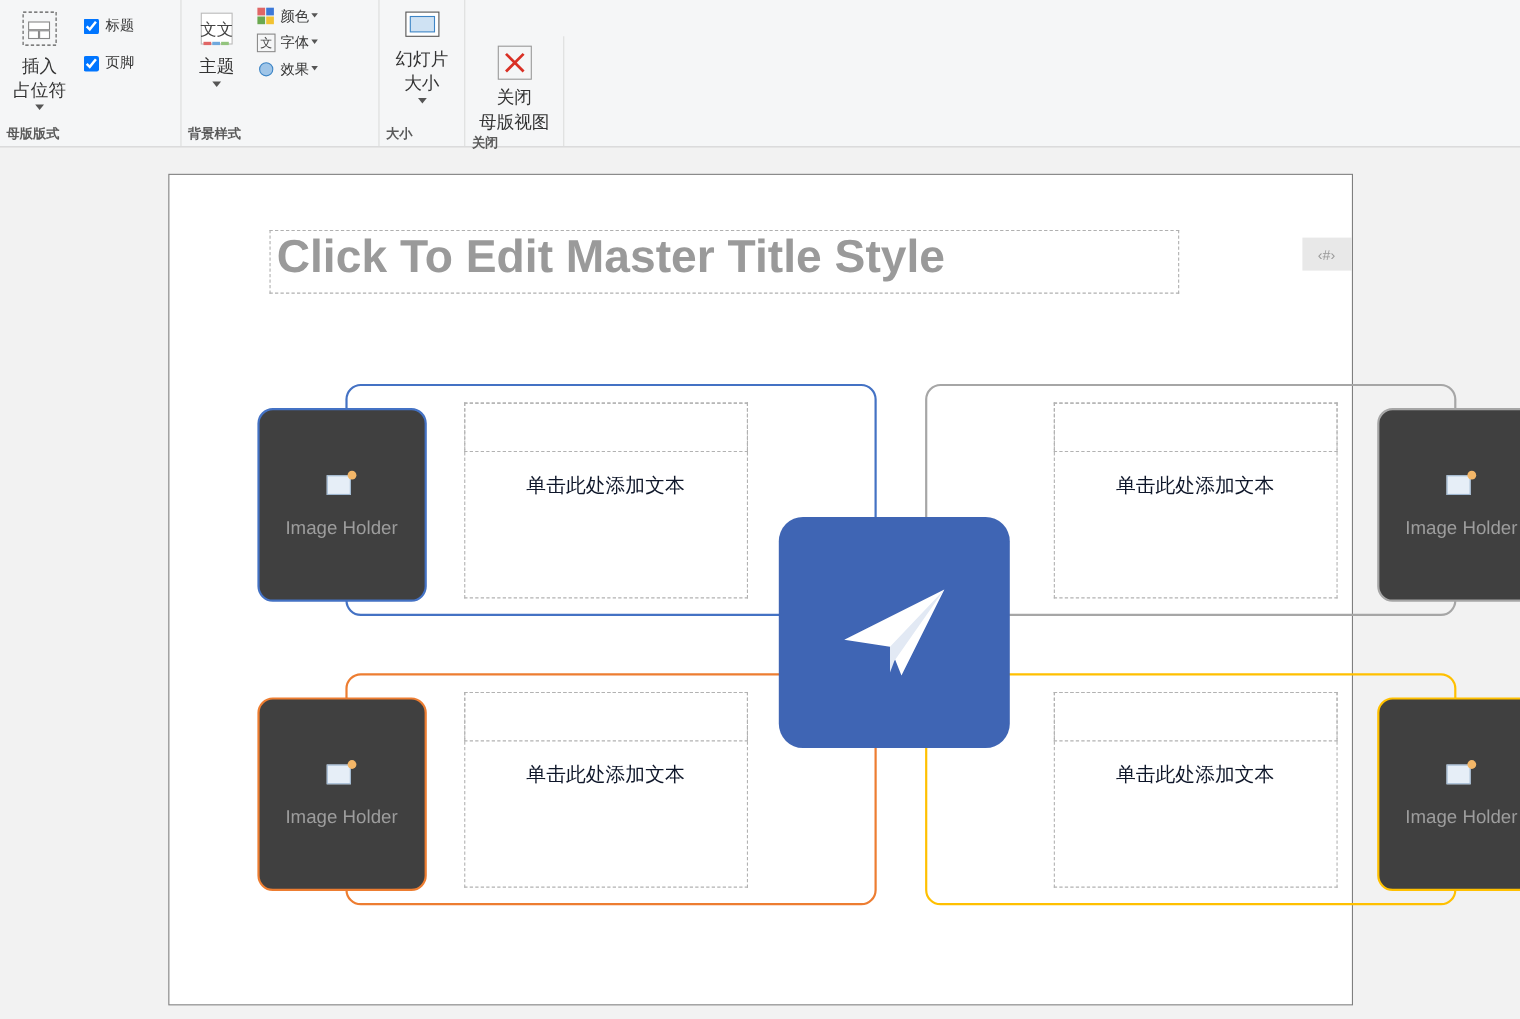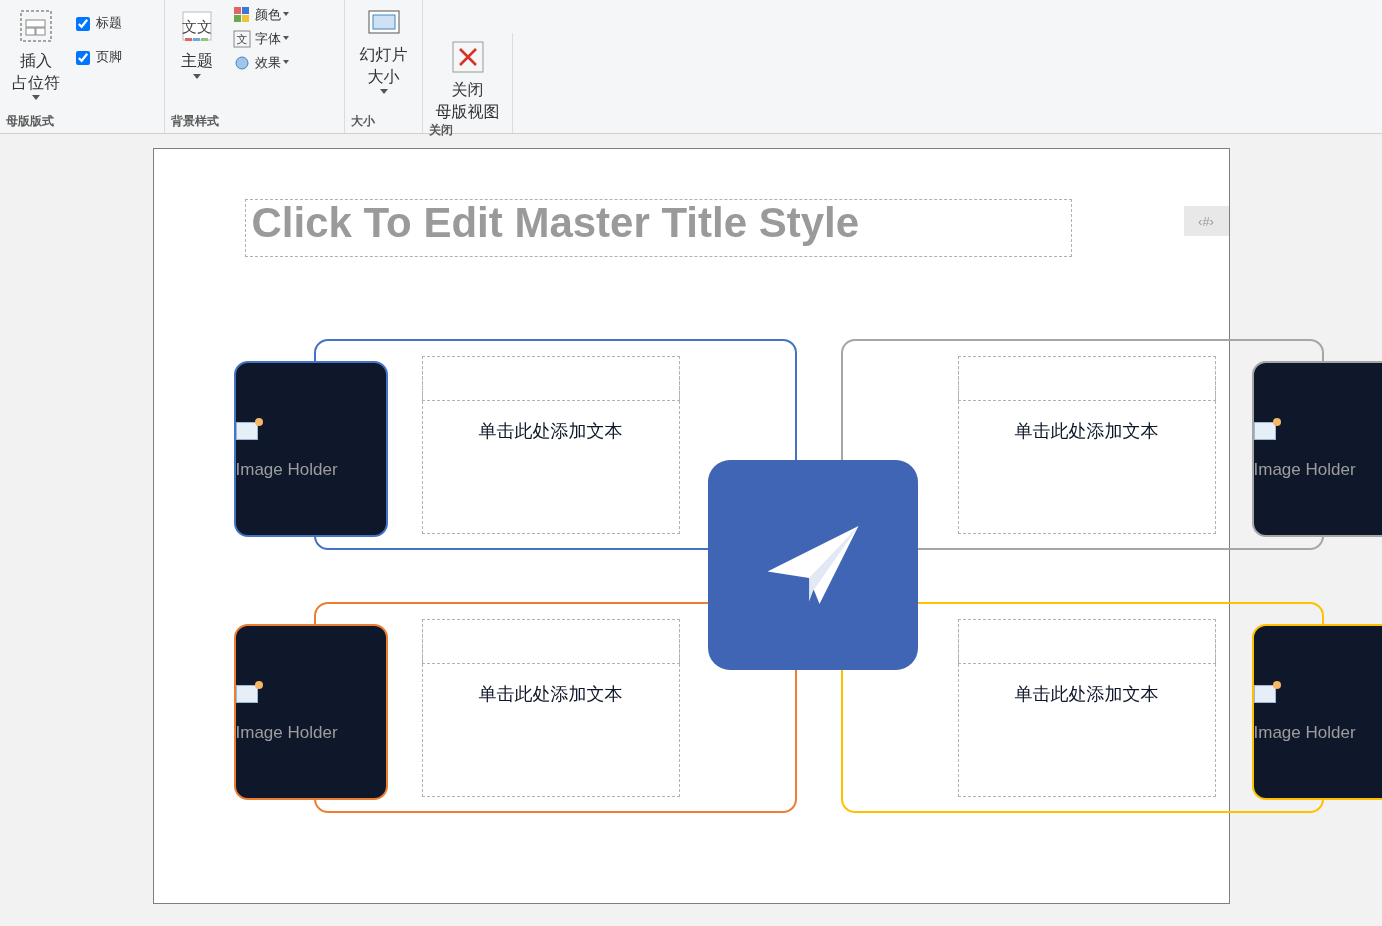--- a/index.html
+++ b/index.html
@@ -44,21 +44,21 @@
   .check-row input { margin-right: 6px; width:14px; height:14px; }
   .stacked { display:flex; flex-direction:column; gap:2px; padding-top:2px; }
   .small-btn {
     display:flex; align-items:center; font-size:13px; color:#333; padding:2px 4px; cursor:pointer;
   }
   .small-btn .sb-ico { width:18px; height:18px; margin-right:4px; display:flex; align-items:center; justify-content:center;}
   .small-btn .sb-caret { margin-left:2px; width:8px;height:6px;}
   .small-btn .sb-caret::after{content:"";display:block;width:0;height:0;border-left:3px solid transparent;border-right:3px solid transparent;border-top:4px solid #555;}
   
   .slide-area {
-    position: relative; width: 1077px; height: 756px; margin: 14px auto 0 auto;
+    position: relative; width: 1077px; height: 756px; margin: 24px auto 0 auto;
     background: white; border: 1px solid #7f7f7f;
   }
   .ph { position:absolute; }
   .title-ph {
     left:91px; top:50px; width:827px; height:58px;
     border:1px dashed #b0b0b0;
     font-size:42px; font-weight:700; color:#9a9a9a; padding-left:6px; line-height:1.1;
     font-family: Arial, sans-serif;
   }
   .subtitle-ph {
@@ -69,22 +69,22 @@
   }
   .slidenum-ph {
     right:0; top:57px; width:45px; height:30px; background:#e8e8e8; color:#9a9a9a;
     display:flex; align-items:center; justify-content:center; font-size:13px;
   }
   .quad {
     position:absolute; border:2px solid; border-radius:14px;
   }
   .img-holder {
     position:absolute; width:154px; height:176px;
-    border:2px solid; border-radius:14px; background:#0f172a;
-    display:flex; flex-direction:column; align-items:flex-start; justify-content:center;
+    border:2px solid; border-radius:14px; background:#404040;
+    display:flex; flex-direction:column; align-items:center; justify-content:center;
   }
   .img-holder .ih-label { color:#9d9d9d; font-size:17px; margin-top:18px; font-family: Arial, sans-serif;}
   .textbox-ph {
     position:absolute; border:1px dashed #b2b2b2;
   }
   .textbox-ph .tb-title-bar {
     position:absolute; left:-1px; right:-1px; top:-1px; height:45px; border:1px dashed #b2b2b2;
   }
   .textbox-ph .tb-hint {
     position:absolute; left:0; right:0; top:62px; text-align:center; font-size:18px; color:#0f172a;

